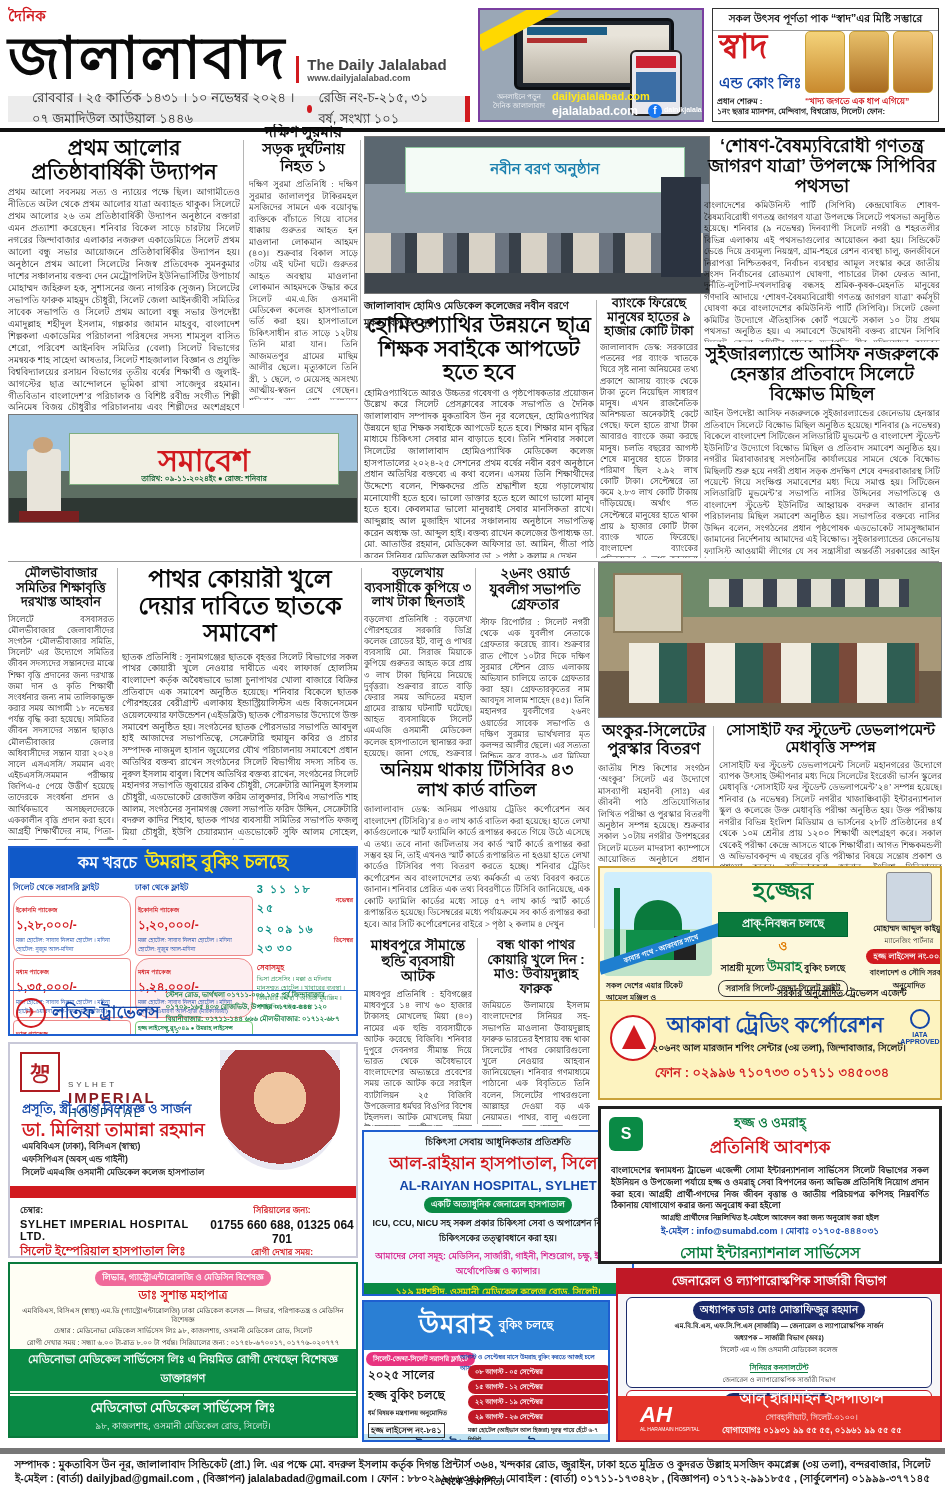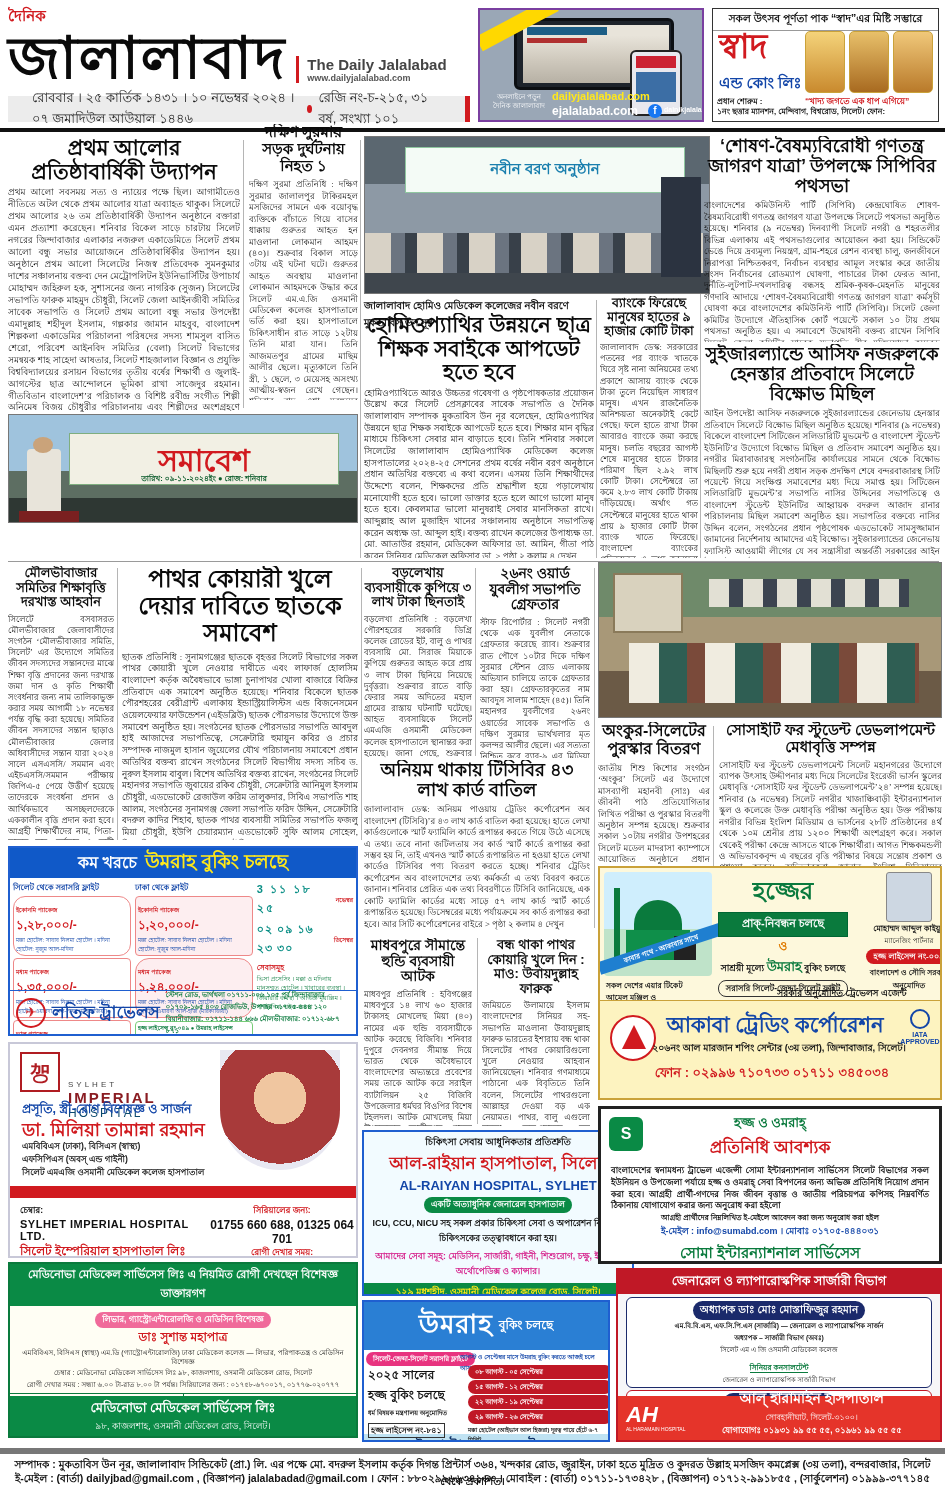--- a/index.html
+++ b/index.html
@@ -322,28 +322,28 @@
     </div>
     <div class="abs c" style="left:200px;top:160px;width:144px;">
       <div class="red" style="font-size:8.5px;font-weight:bold;">সিরিয়ালের জন্য:</div>
       <div style="font-size:12px;font-weight:900;">01755 660 688, 01325 064 701</div>
       <div class="red" style="font-size:8.5px;font-weight:bold;">রোগী দেখার সময়:</div>
 
     </div>
   </div>
 
   <div class="abs adbox" style="left:8px;top:1262px;width:350px;height:176px;border:2px solid #0a7a3d;background:#fffef4;">
-    <div class="c" style="background:#0a8a45;color:#fff;font-weight:bold;font-size:11px;padding:2px 4px;">মেডিনোভা মেডিকেল সার্ভিসেস লিঃ এ নিয়মিত রোগী দেখছেন বিশেষজ্ঞ ডাক্তারগণ</div>
     <div class="c" style="margin-top:2px;">
       <span class="pill" style="background:#f06a9a;color:#fff;font-size:8.4px;font-weight:bold;">লিভার, গ্যাস্ট্রোএন্টারোলজি ও মেডিসিন বিশেষজ্ঞ</span>
       <div class="red" style="font-weight:900;font-size:12px;">ডাঃ সুশান্ত মহাপাত্র</div>
       <div style="font-size:7px;line-height:1.35;">এমবিবিএস, বিসিএস (স্বাস্থ্য) এম.ডি (গ্যাস্ট্রোএন্টারোলজি) ঢাকা মেডিকেল কলেজ — লিভার, পরিপাকতন্ত্র ও মেডিসিন বিশেষজ্ঞ</div>
       <div style="font-size:7px;">চেম্বার : মেডিনোভা মেডিকেল সার্ভিসেস লিঃ ৯৮, কাজলশাহ, ওসমানী মেডিকেল রোড, সিলেট</div>
       <div style="font-size:7px;">রোগী দেখার সময় : সন্ধ্যা ৬.০০ টা-রাত ৮.০০ টা পর্যন্ত। সিরিয়ালের জন্য : ০১৭৫৮-৬৭০০১৭, ০১৭৭৬-০২০৭৭৭</div>
     </div>
+    <div class="c" style="background:#0a8a45;color:#fff;font-weight:bold;font-size:11px;padding:2px 4px;">মেডিনোভা মেডিকেল সার্ভিসেস লিঃ এ নিয়মিত রোগী দেখছেন বিশেষজ্ঞ ডাক্তারগণ</div>
     <div style="display:flex;border-top:1px solid #0a7a3d;margin-top:2px;">
       <div class="c" style="width:50%;border-right:1px solid #0a7a3d;padding:2px;">
         <span class="pill" style="background:#f06a9a;color:#fff;font-size:7.6px;font-weight:bold;">ইউরোলজি বিশেষজ্ঞ এবং সার্জন</span>
         <div class="red" style="font-weight:900;font-size:10px;">ডাঃ মোঃ সালেহ মাহমুদ (আসাদ)</div>
         <div style="font-size:6.4px;line-height:1.3;">এমবিবিএস, বিসিএস (স্বাস্থ্য), এমএস-ইউরোলজি (বিএসএমএমইউ), মেম্বার অব আমেরিকান ইউরোলজিক্যাল আসোসিয়েশন, সিলেট এম এ জি ওসমানী মেডিকেল কলেজ হাসপাতাল</div>
         
       </div>
       <div class="c" style="width:50%;padding:2px;">
         <span class="pill" style="background:#f06a9a;color:#fff;font-size:7.6px;font-weight:bold;">প্রসূতি স্ত্রীরোগ বিশেষজ্ঞ ও সার্জন</span>
         <div class="red" style="font-weight:900;font-size:10px;">ডাঃ সায়েরা বেগম চৌধুরী</div>
@@ -417,21 +417,21 @@
       <div style="font-size:6.6px;">জেনারেল ও ল্যাপারোস্কপিক সার্জারী বিভাগ</div>
     </div>
     <div class="c" style="border:1px solid #c01826;border-radius:6px;margin:2px 8px 0;padding:1px 0;background:#fff;">
       <span class="pill" style="background:#1b2a6b;color:#fff;font-weight:bold;font-size:11px;">ডাঃ তানজীর হোসেইন</span>
       <div style="font-size:6.8px;font-weight:bold;">এম.বি.বি.এস, এফসিপিএস (সার্জারী)</div>
       <div style="font-size:6.8px;font-weight:bold;">সহকারী অধ্যাপক – সার্জারী বিভাগ</div>
       <div style="font-size:6.6px;">জালালাবাদ রাগীব রাবেয়া মেডিকেল কলেজ হাসপাতাল</div>
       
       
     </div>
-    <div style="position:absolute;left:0;bottom:0;width:100%;height:44px;background:#e5342a;display:flex;align-items:center;gap:6px;padding:0 8px;box-sizing:border-box;">
+    <div style="position:absolute;left:0;bottom:0;width:100%;height:44px;background:#e5342a;display:flex;align-items:center;gap:6px;padding:0 22px;box-sizing:border-box;">
       <div style="color:#fff;">
         <div style="font-weight:900;font-size:22px;line-height:1;font-style:italic;">AH</div>
         <div style="font-size:5px;">AL HARAMAIN HOSPITAL</div>
       </div>
       <div class="c" style="flex:1;color:#fff;">
         <div style="font-weight:900;font-size:14px;">আল্ হারামাইন হাসপাতাল</div>
         <div style="font-size:8px;">সোবহানীঘাট, সিলেট-৩১০০।</div>
         <div style="font-size:8.4px;font-weight:bold;">যোগাযোগঃ ০১৯৩১ ৯৯ ৫৫ ৫৫, ০১৯৬১ ৯৯ ৫৫ ৫৫</div>
         <div style="font-size:6.8px;">
           <span style="background:#fff;color:#c01826;padding:0 4px;font-weight:bold;">২৪ ঘন্টা খোলা</span>

